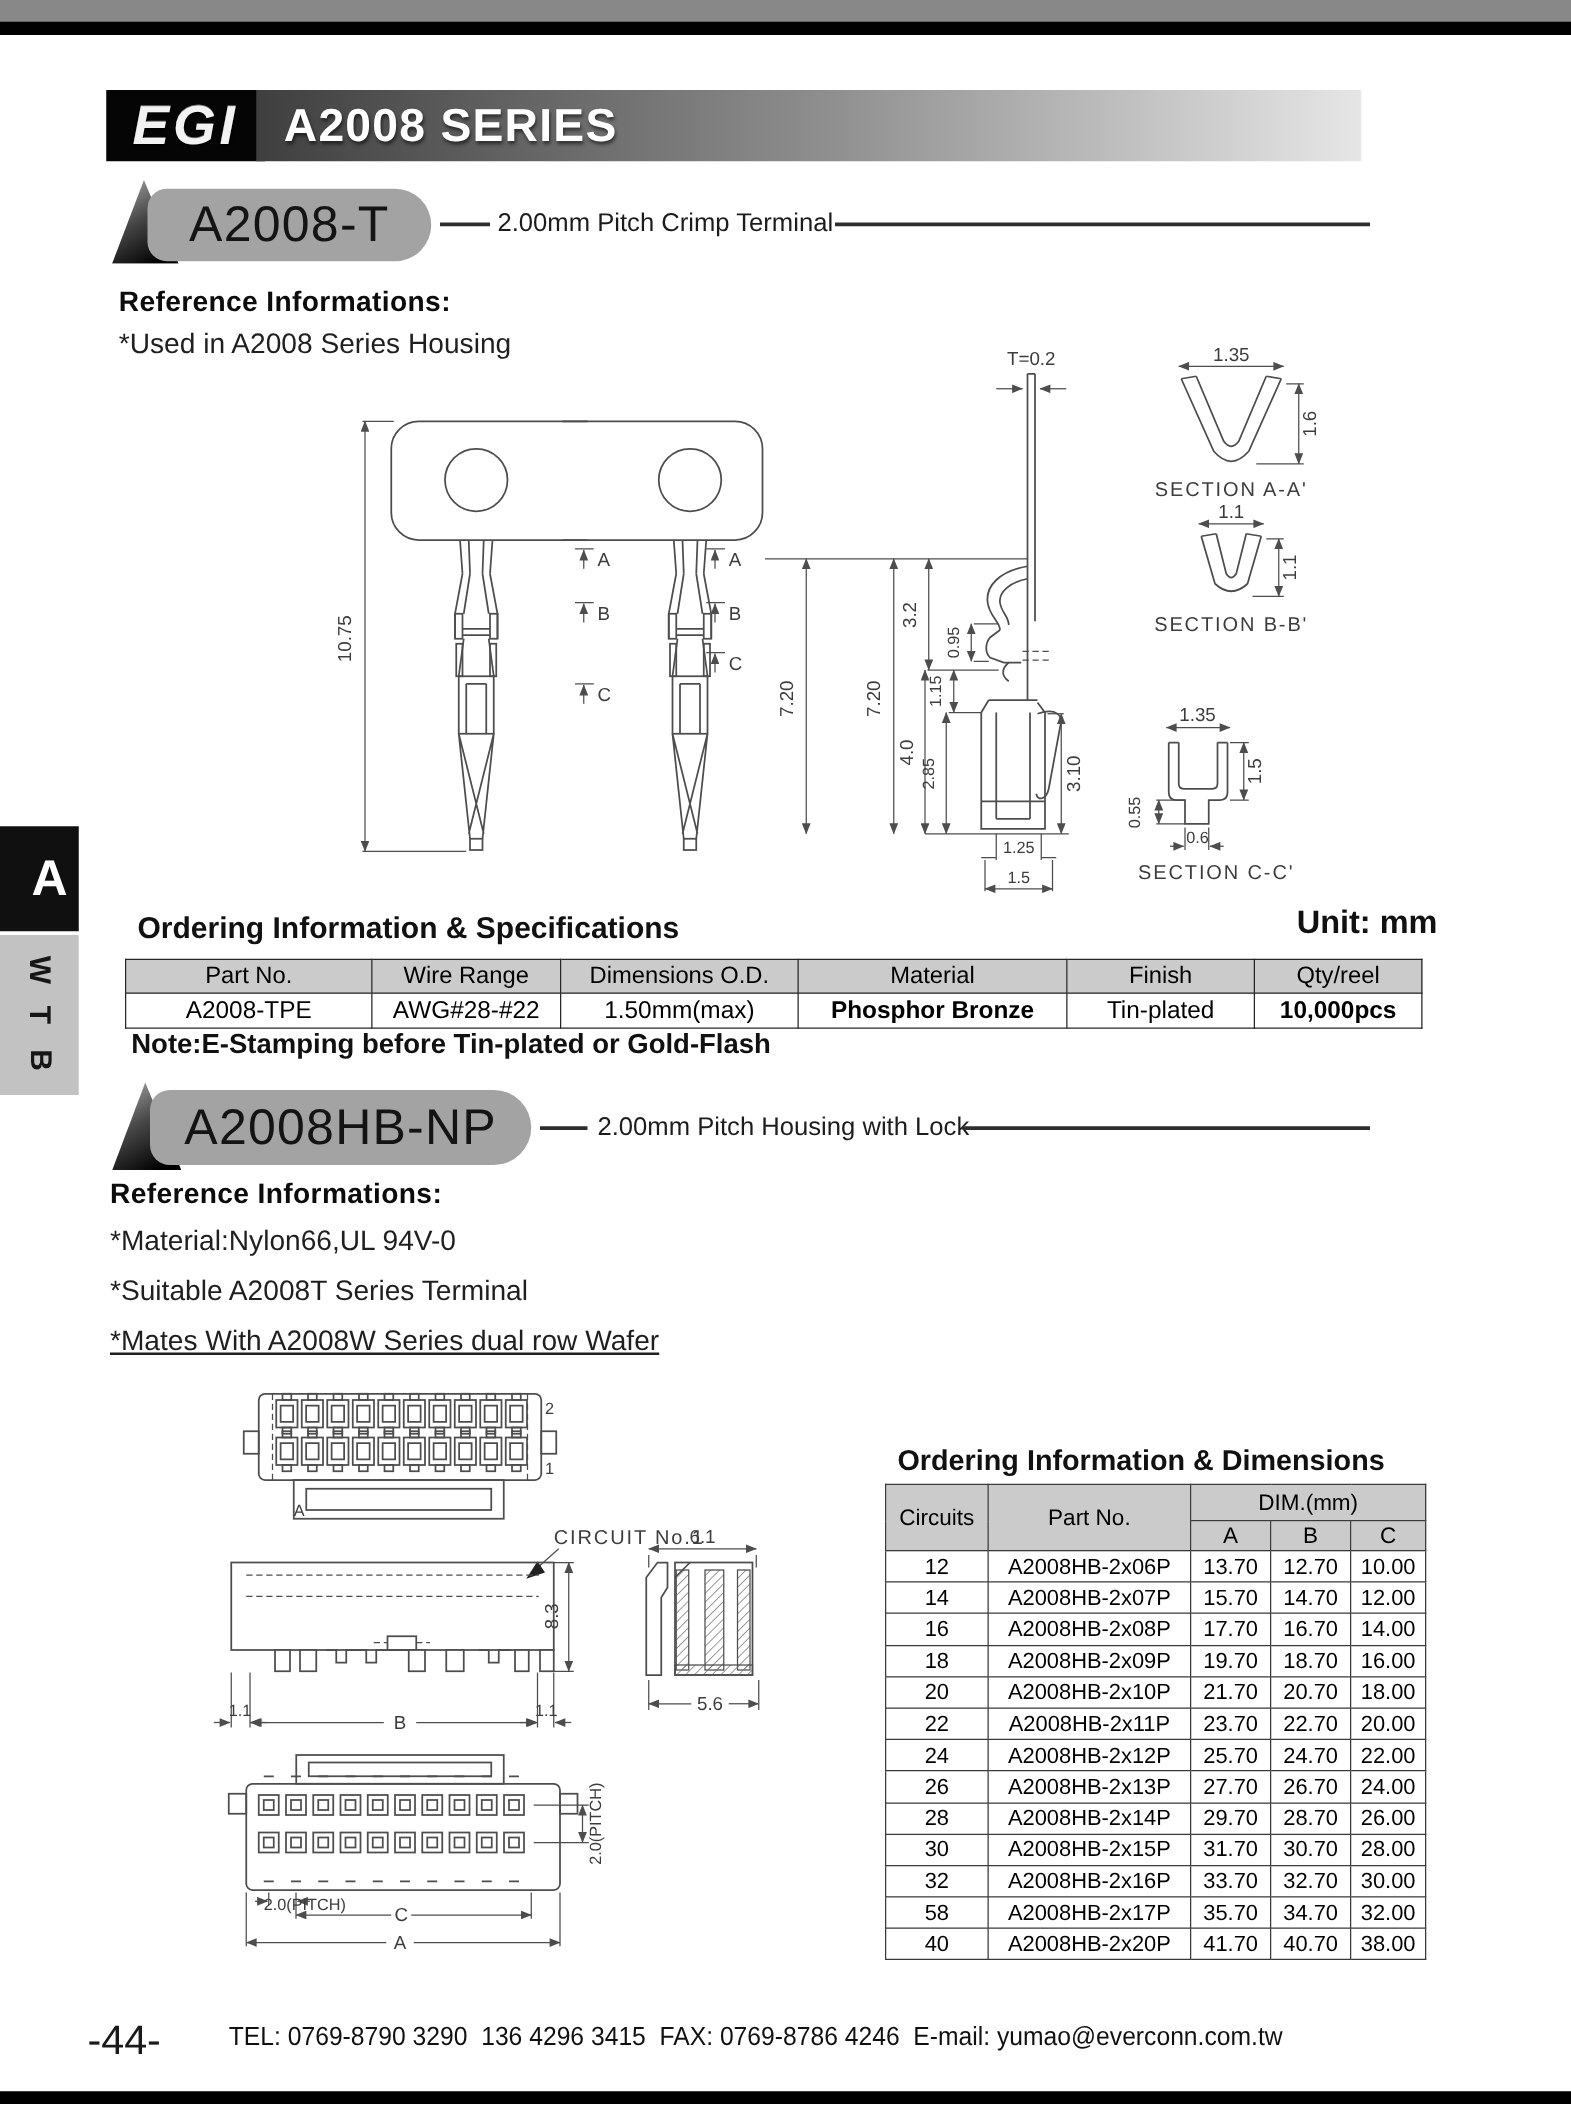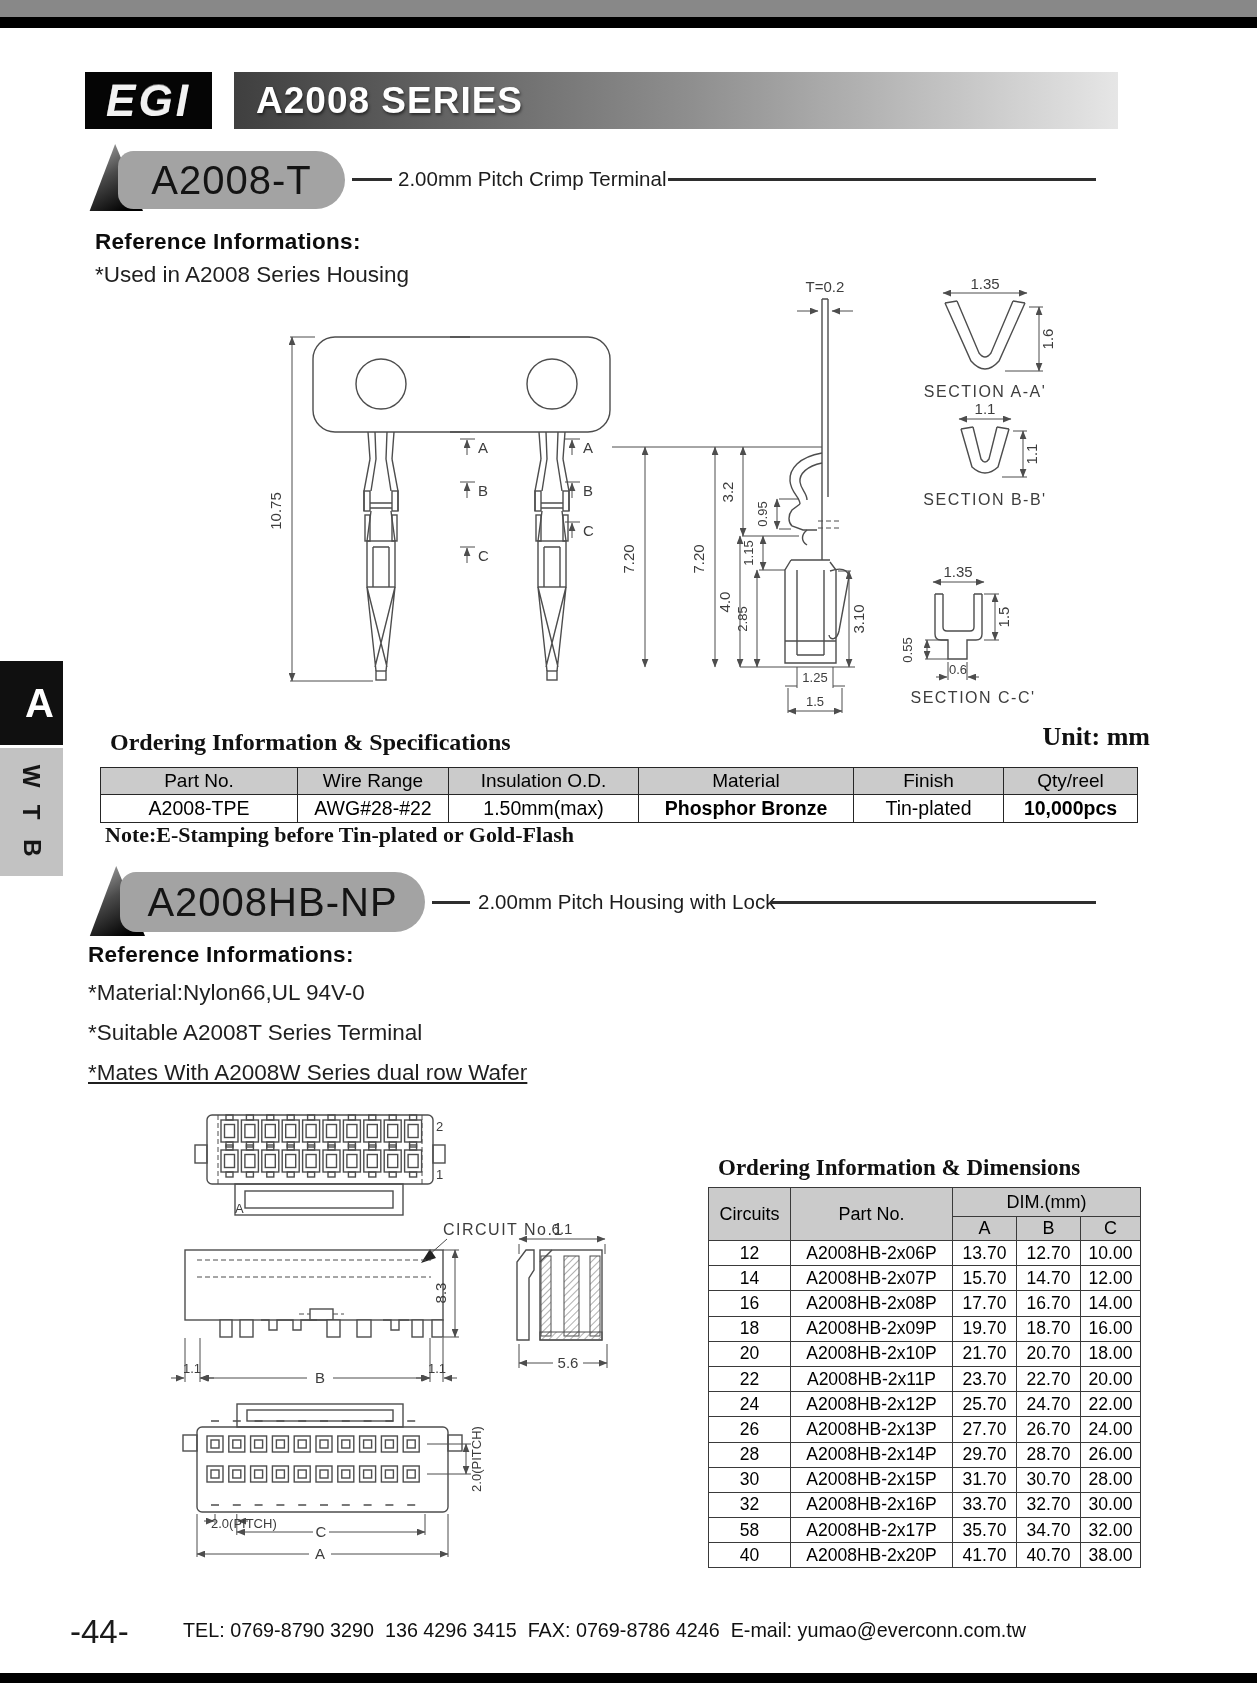--- a/index.html
+++ b/index.html
@@ -1,19 +1,19 @@
 <!DOCTYPE html>
 <html><head>
 <meta charset="utf-8">
 <style>
   html,body{margin:0;padding:0;background:#888;}
   .page{position:relative;width:1257px;height:1683px;background:#fff;
         font-family:"Liberation Sans",sans-serif;overflow:hidden;margin:17px auto;}
   .abs{position:absolute;}
-  .serif{font-family:Liberation Serif, serif;}
+  .serif{font-family:Liberation Sans, sans-serif;}
   
   .bar{background:#000;}
   .logo{background:#050505;color:#f2f2f2;display:flex;align-items:center;justify-content:center;
         font-weight:bold;font-style:italic;font-size:44px;letter-spacing:3px;
         text-shadow:0 2px 2px #000, 0 -1px 0 #777;}
   .hband{background:linear-gradient(90deg,#3f3f3f 0%,#8f8f8f 52%,#e6e6e6 100%);
          display:flex;align-items:center;}
   .hseries{margin-left:22px;font-size:37px;font-weight:bold;color:#fff;letter-spacing:1px;
            text-shadow:1px 2px 3px rgba(0,0,0,.55);}
   .hsub{margin-left:auto;margin-right:14px;font-size:20.5px;color:#101010;white-space:pre;}
@@ -61,21 +61,21 @@
 <body>
 
 <div class="page">
 
   <div class="abs bar" style="left:0;top:0;width:1257px;height:11px;"></div>
   <div class="abs bar" style="left:0;top:1656px;width:1257px;height:27px;"></div>
 
   <div class="abs logo" style="left:85px;top:55px;width:127px;height:57px;">
     <span>EGI</span>
   </div>
-  <div class="abs hband" style="left:234px;top:55px;width:884px;height:57px;">
+  <div class="abs hband" style="left:205px;top:55px;width:884px;height:57px;">
     <span class="hseries">A2008 SERIES</span>
   </div>
 
   <div class="abs tabA" style="left:0;top:644px;width:63px;height:84px;">
     <span>A</span>
   </div>
   <div class="abs tabW" style="left:0;top:731px;width:63px;height:128px;">
     <span>W</span>
     <span>T</span>
     <span>B</span>
@@ -251,21 +251,21 @@
         <col style="width:151px">
         <col style="width:190px">
         <col style="width:215px">
         <col style="width:150px">
         <col style="width:134px">
       </colgroup>
     <tbody>
         <tr>
       <th>Part No.</th>
       <th>Wire Range</th>
-      <th>Insulation O.D.</th>
+      <th>Dimensions O.D.</th>
       <th>Material</th>
       <th>Finish</th>
       <th>Qty/reel</th>
     </tr>
     <tr>
       <td>A2008-TPE</td>
       <td>AWG#28-#22</td>
       <td>1.50mm(max)</td>
       <td class="bcell">Phosphor Bronze</td>
       <td>Tin-plated</td>

